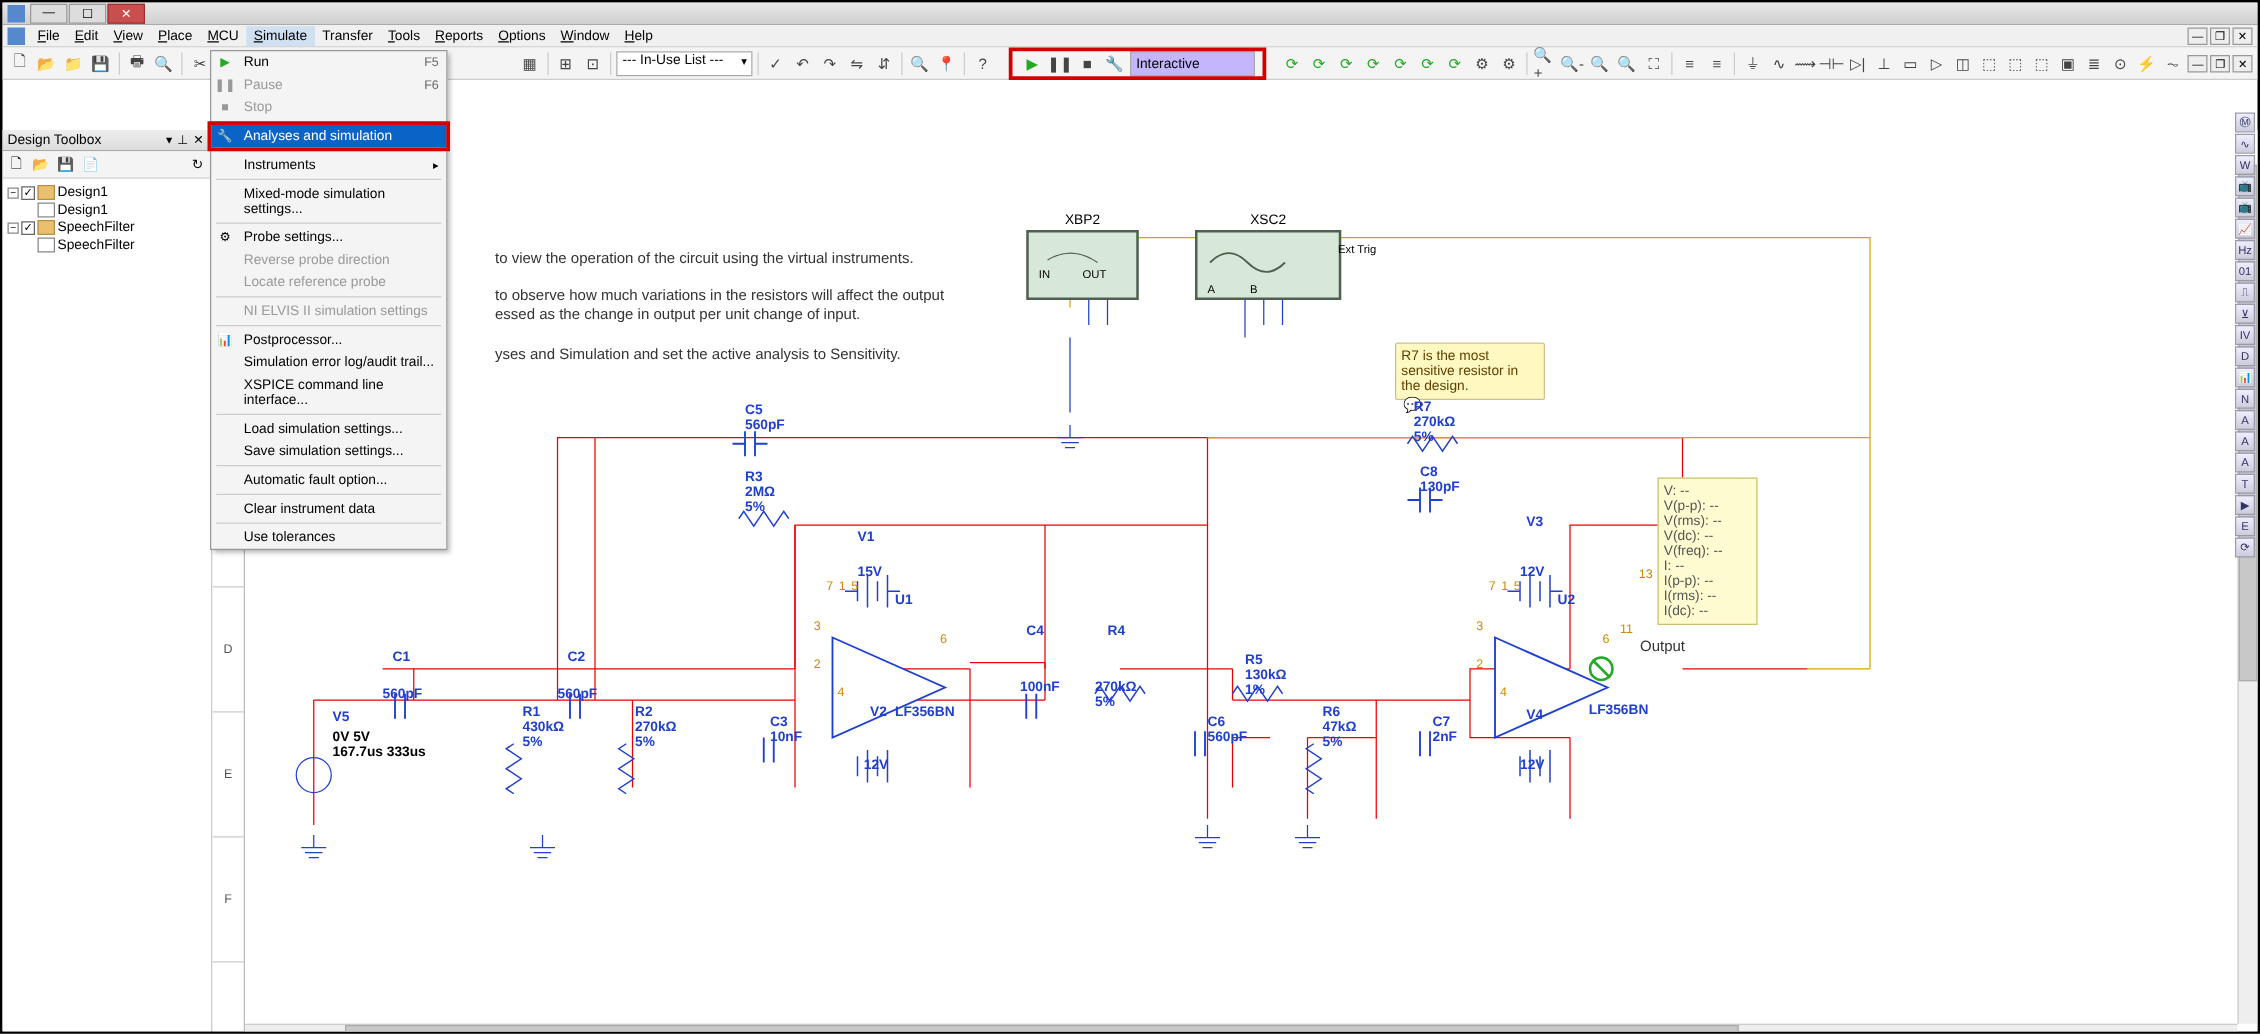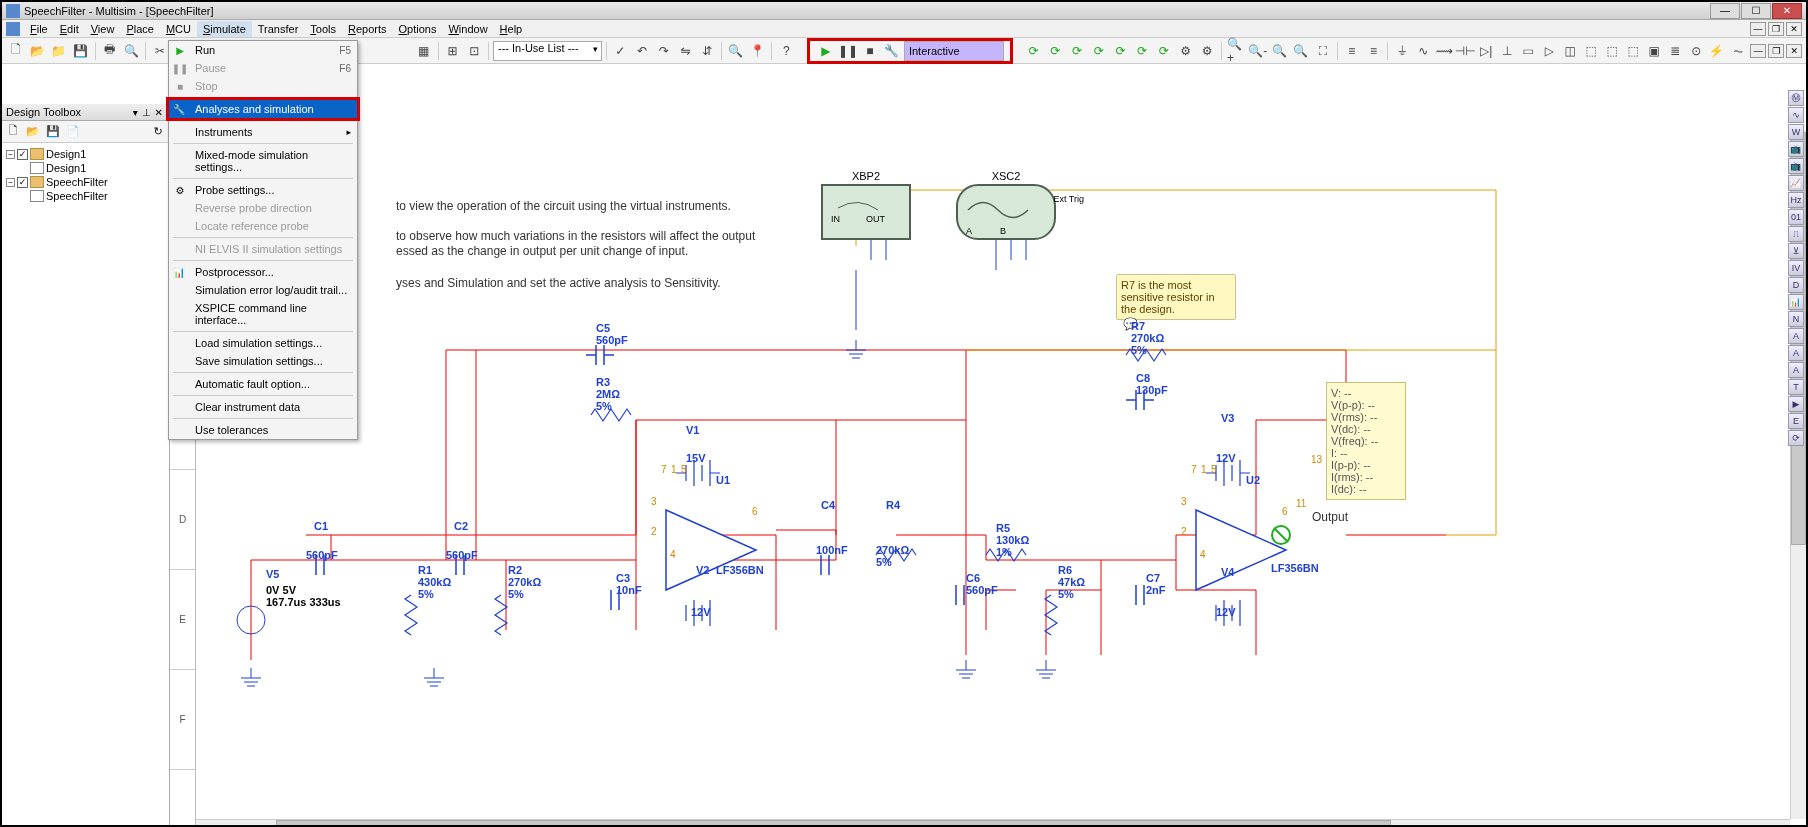--- a/index.html
+++ b/index.html
@@ -78,21 +78,20 @@
 .scrollbar-h { position: absolute; left: 26px; right: 16px; bottom: 0; height: 16px; background: #eee; border-top: 1px solid #ccc; }
 .sb-thumb { background: #c8c8c8; border: 1px solid #aaa; }
 
 .underline-first::first-letter { text-decoration: underline; }
 </style>
 </head>
 <body>
 
 <div class="titlebar">
   <div class="titlebar-icon"></div>
-  <div class="titlebar-text">SpeechFilter - Multisim - [SpeechFilter]</div>
   <div class="winbtns">
     <div class="winbtn">—</div>
     <div class="winbtn">☐</div>
     <div class="winbtn close">✕</div>
   </div>
 </div>
 
 <div class="menubar">
   <div class="menubar-icon"></div>
   <div class="menuitem underline-first">File</div>
@@ -432,21 +431,21 @@
       <div class="ann-text" style="left:200px;top:172px;">yses and Simulation and set the active analysis to Sensitivity.</div>
 
       <div class="instr-box" style="left:625px;top:80px;">
         <div class="instr-title">XBP2</div>
         <div class="instr-port" style="left:8px;top:28px;">IN</div>
         <div class="instr-port" style="right:24px;top:28px;">OUT</div>
         <svg width="90" height="30" style="position:absolute;top:2px;">
             <path d="M15 20 Q 35 8 55 22" stroke="#506050" fill="none"></path>
           </svg>
       </div>
-      <div class="instr-box" style="left:760px;top:80px;width:100px;border-radius:22px;">
+      <div class="instr-box" style="left:760px;top:80px;width:117px;">
         <div class="instr-title">XSC2</div>
         <div class="instr-port" style="right:-30px;top:8px;">Ext Trig</div>
         <div class="instr-port" style="left:8px;bottom:2px;">A</div>
         <div class="instr-port" style="left:42px;bottom:2px;">B</div>
         <svg width="100" height="40" style="position:absolute;top:4px;">
             <path d="M10 20 Q 25 5 40 20 T 70 20" stroke="#506050" fill="none" stroke-width="1.5"></path>
           </svg>
       </div>
 
       <div class="callout" style="left:920px;top:170px;width:120px;">

